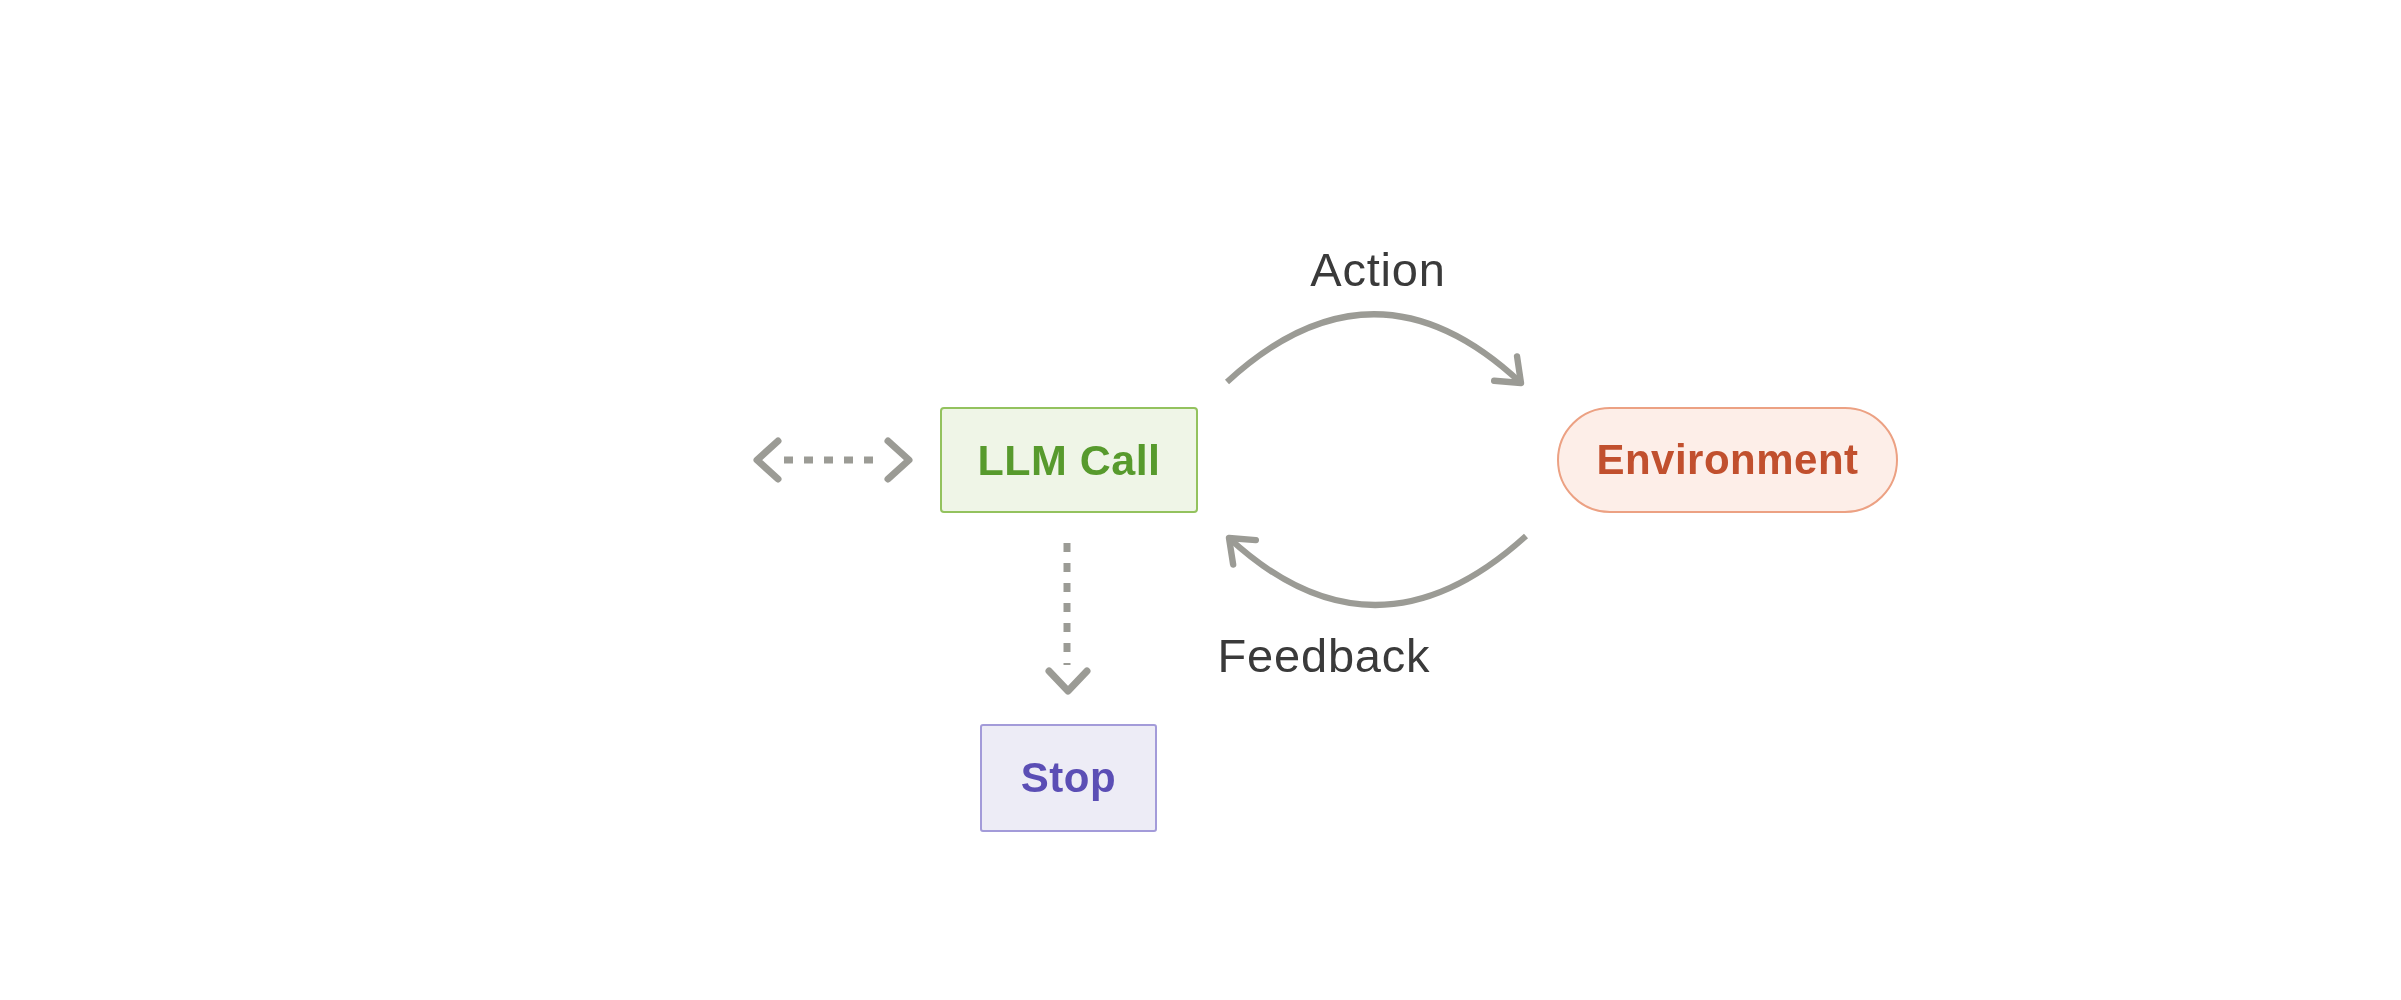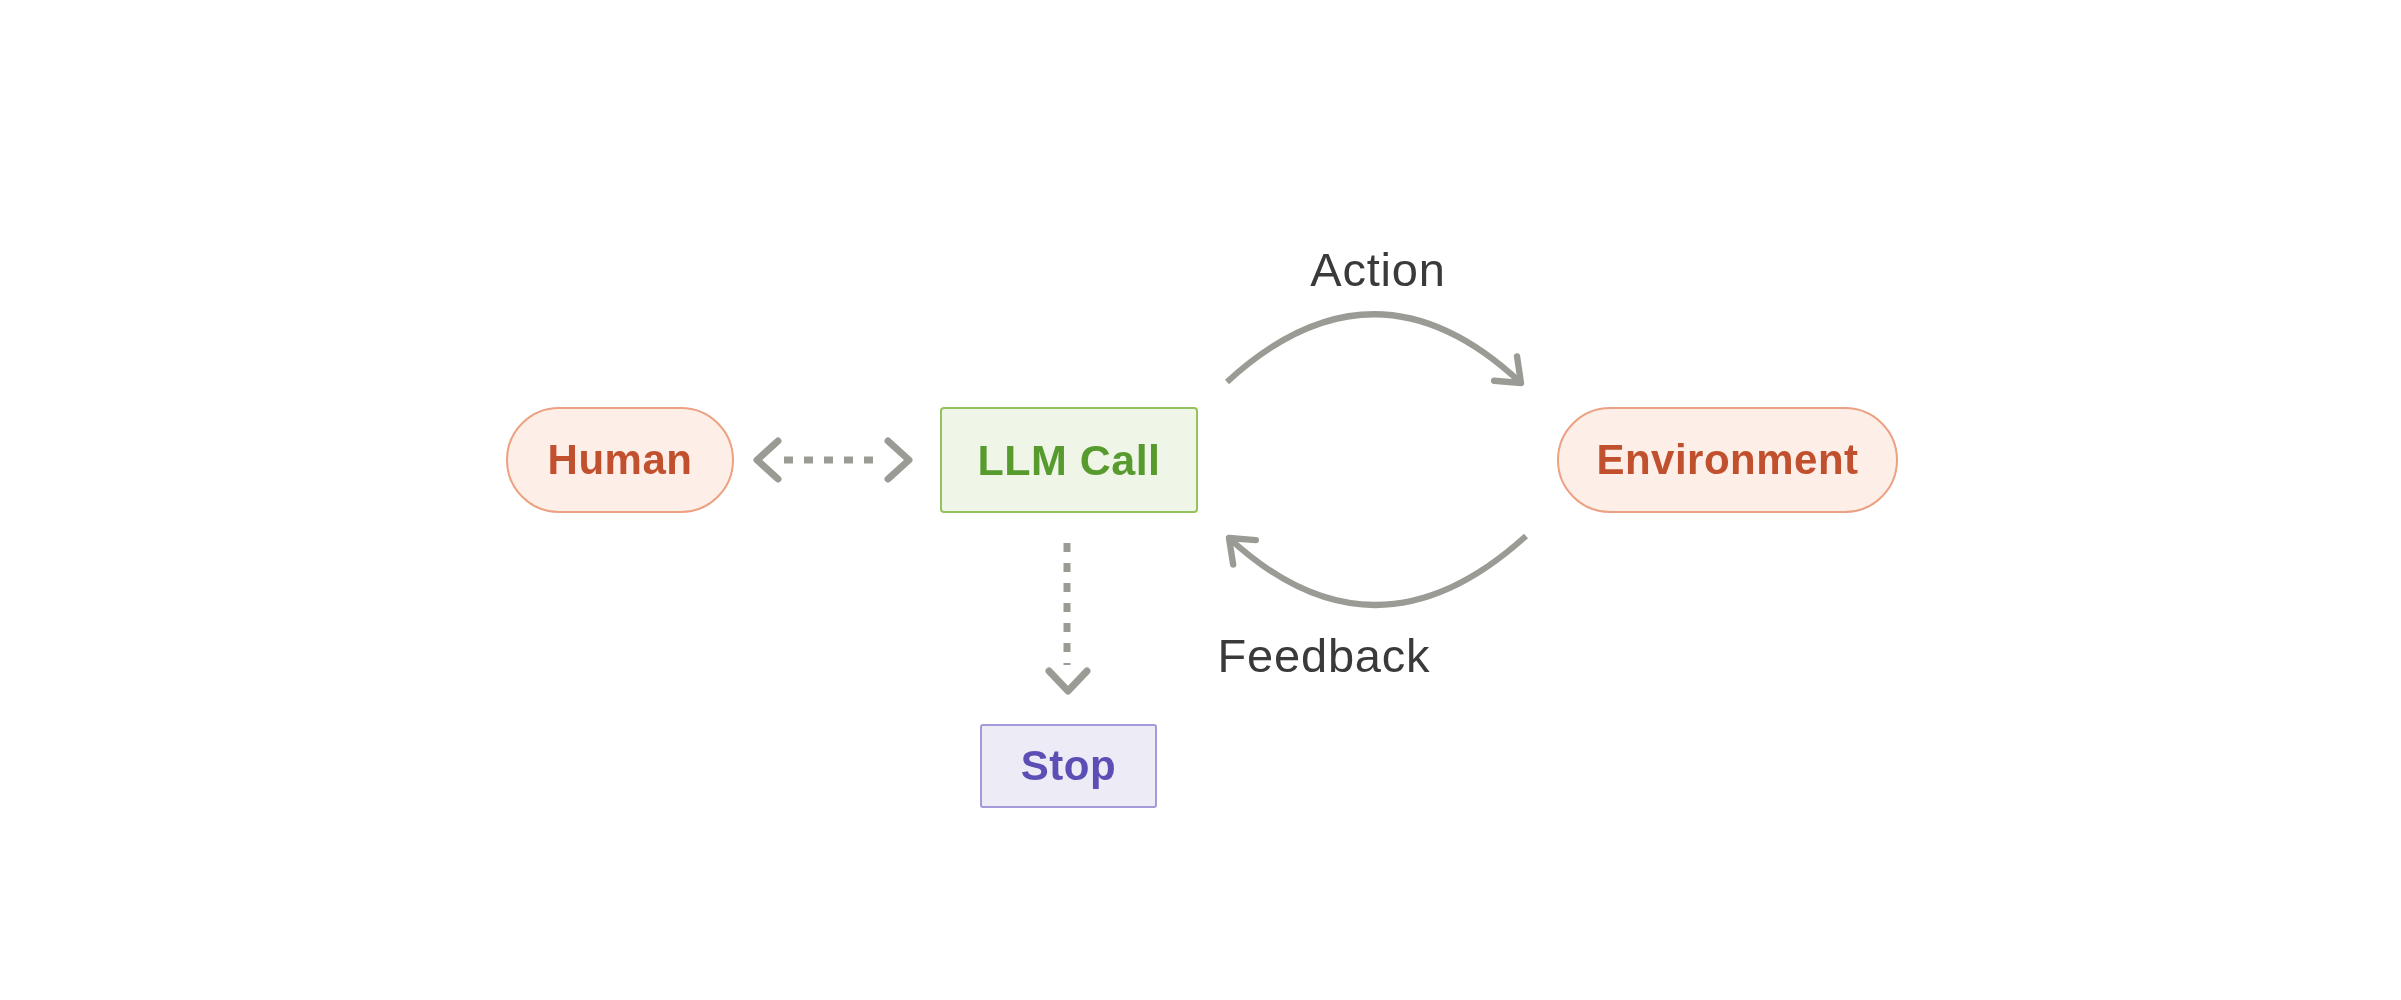--- a/index.html
+++ b/index.html
@@ -28,21 +28,21 @@
   #node-environment { left: 1557px; top: 407px; width: 341px; height: 106px; }
   #node-llm-call {
     left: 940px; top: 407px; width: 258px; height: 106px;
     background: var(--green-fill, #eff5e7);
     border: 2.5px solid var(--green-border, #93c25e);
     color: var(--green-text, #579a2d);
     border-radius: 4px;
     font-size: 43px;
   }
   #node-stop {
-    left: 980px; top: 724px; width: 177px; height: 84px;
+    left: 980px; top: 724px; width: 177px; height: 108px;
     background: var(--purple-fill, #edecf6);
     border: 2.5px solid var(--purple-border, #a39bd9);
     color: var(--purple-text, #5b4eb5);
     border-radius: 3px;
     font-size: 42px;
   }
 
   .edge-label {
     position: absolute; transform: translate(-50%, -50%);
     font-size: 47px; font-weight: 400; letter-spacing: 0.8px;
@@ -73,21 +73,20 @@
     <path class="edge-stroke edge-arc" d="M 1526 536 Q 1375 673 1229 538" marker-end="url(#chev)"></path>
 
     <path class="edge-stroke edge-dash" d="M 784 460 L 882 460"></path>
     <path class="edge-stroke edge-chevron" d="M 778 441 L 757 460 L 778 479"></path>
     <path class="edge-stroke edge-chevron" d="M 888 441 L 909 460 L 888 479"></path>
 
     <path class="edge-stroke edge-dash" d="M 1067 543 L 1067 665"></path>
     <path class="edge-stroke edge-chevron" d="M 1049 671 L 1068 691 L 1087 671"></path>
   </svg>
 
-  <div class="node node-pill" id="node-human">Human</div>
 
   <div class="node" id="node-llm-call">LLM Call</div>
 
   <div class="node node-pill" id="node-environment">Environment</div>
 
   <div class="node" id="node-stop">Stop</div>
 
   <div class="edge-label" id="label-action">Action</div>
 
   <div class="edge-label" id="label-feedback">Feedback</div>

